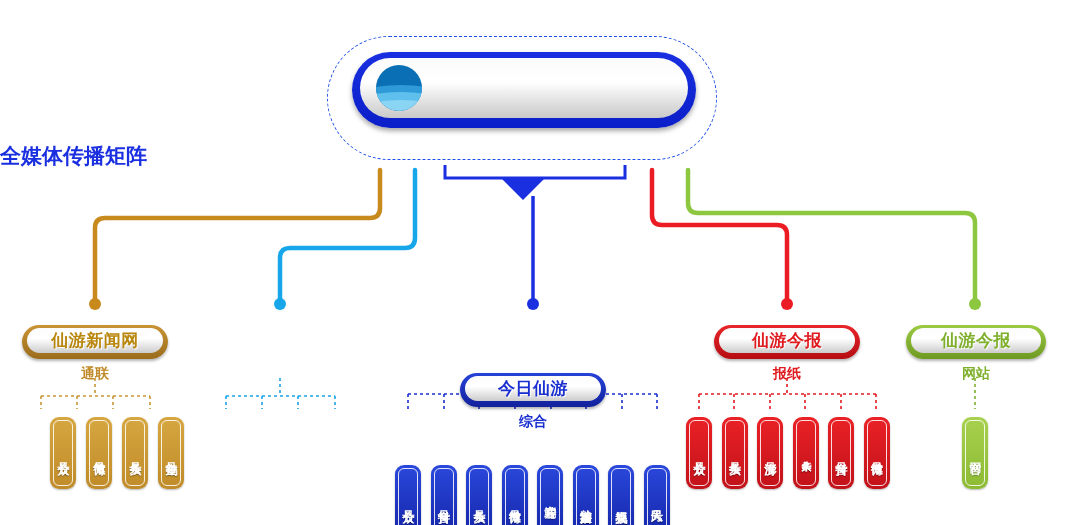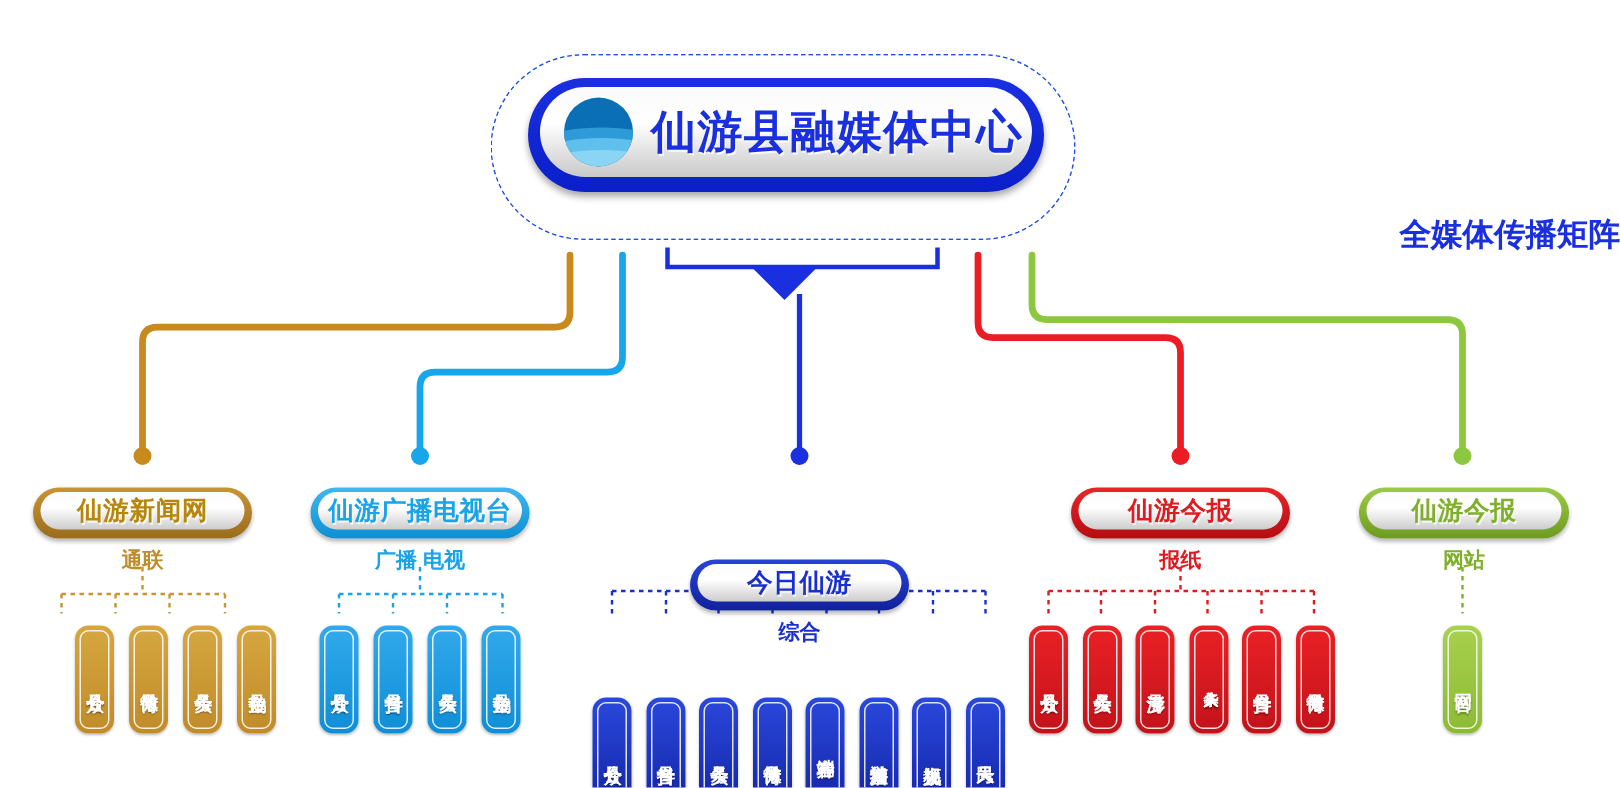--- a/index.html
+++ b/index.html
@@ -39,21 +39,21 @@
     background: #3fa9e0;
   }
   .logo-circle .w1 { bottom: 15px; background: #2e9bd8; }
   .logo-circle .w2 { bottom: 8px;  background: #5fc0ee; }
   .logo-circle .w3 { bottom: 0px;  background: #8ad4f4; }
   .root-title {
     font-size: 30px; font-weight: bold; color: #1a2fe0; letter-spacing: 1px;
     text-shadow: 1px 1px 0 rgba(255,255,255,.85);
   }
   .matrix-label {
-    position: absolute; left: 0; top: 142px; width: 1080px; text-align: right;
+    position: absolute; left: 0; top: 142px; width: 1080px; text-align: left;
     font-size: 21px; font-weight: bold; color: #1a2fe0;
     text-shadow: 1px 1px 0 rgba(255,255,255,.8);
   }
 
   
   .branch { position: absolute; top: 325px; }
   .hdr {
     position: relative; height: 34px; border-radius: 17px;
     box-shadow: 0 2px 3px rgba(0,0,0,.3);
     display: flex; align-items: center; justify-content: center;
@@ -191,21 +191,20 @@
   </svg>
 
   <div class="root-dash"></div>
   <div class="root-pill">
     <div class="root-inner">
       <div class="logo-circle">
         <div class="w1"></div>
           <div class="w2"></div>
           <div class="w3"></div>
       </div>
-      <div class="root-title">仙游县融媒体中心</div>
     </div>
   </div>
   <div class="matrix-label">全媒体传播矩阵</div>
 
   <div class="branch gold" style="left:22px; width:146px;">
     <div class="hdr">
       <div class="hdr-inner">
           <span class="hdr-text">仙游新闻网</span>
         </div>
     </div>
@@ -219,42 +218,20 @@
         </div>
       <div class="chip">
           <span class="chip-text">头条号</span>
         </div>
       <div class="chip">
           <span class="chip-text">企鹅号</span>
         </div>
     </div>
   </div>
 
-  <div class="branch cyan" style="left:207px; width:146px;">
-    <div class="hdr">
-      <div class="hdr-inner">
-          <span class="hdr-text">仙游广播电视台</span>
-        </div>
-    </div>
-    <div class="subtitle">广播 电视</div>
-    <div class="chips" style="left:6px; gap:10px;">
-      <div class="chip">
-          <span class="chip-text">公众号</span>
-        </div>
-      <div class="chip">
-          <span class="chip-text">抖音号</span>
-        </div>
-      <div class="chip">
-          <span class="chip-text">头条号</span>
-        </div>
-      <div class="chip">
-          <span class="chip-text">企鹅号</span>
-        </div>
-    </div>
-  </div>
 
   <div class="branch blue" style="left:460px; width:146px;margin-top:48px;">
     <div class="hdr">
       <div class="hdr-inner">
           <span class="hdr-text">今日仙游</span>
         </div>
     </div>
     <div class="subtitle">综合</div>
     <div class="chips" style="left:-65px; gap:9.5px;">
       <div class="chip">

